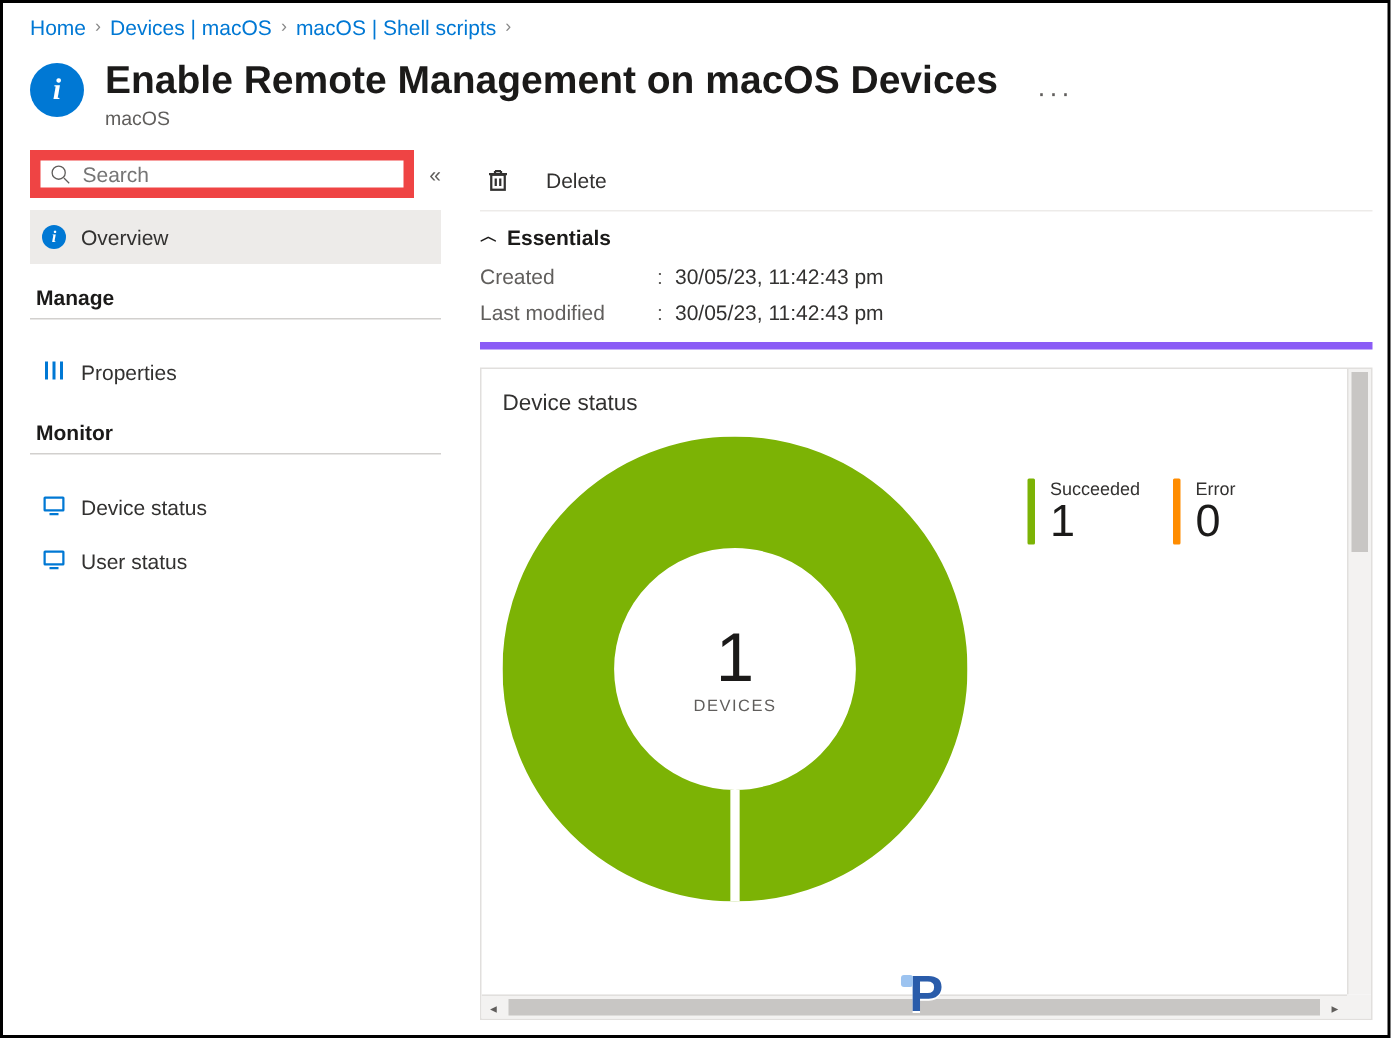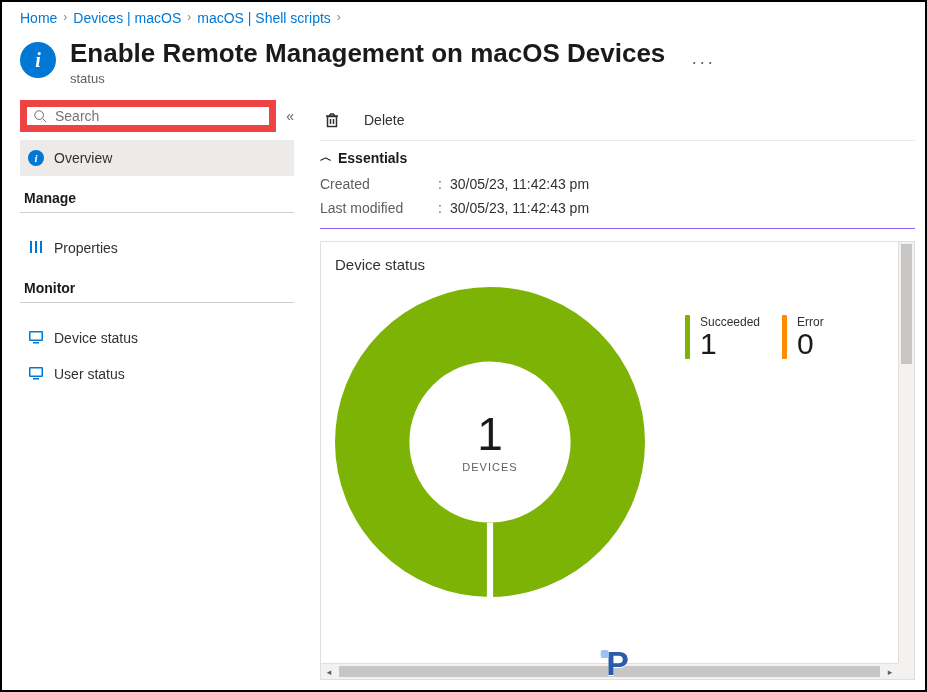--- a/index.html
+++ b/index.html
@@ -142,21 +142,21 @@
     font-weight:600;color:#1b1a19;
     padding:8px 0 6px 0;
     border-top:1px solid #edebe9;
     cursor:pointer;
   }
   .essentials-head .chev{font-size:12px;}
   .ess-row{display:flex;gap:6px;padding:4px 0;font-size:14px;color:#605e5c;}
   .ess-row .lbl{width:110px;}
   .ess-row .col{width:8px;text-align:center;}
   .ess-row .val{color:#323130;}
-  .ess-block{border-bottom:1px solid #8b5cf6;padding-bottom:8px;margin-bottom:12px;}
+  .ess-block{border-bottom:5px solid #8b5cf6;padding-bottom:8px;margin-bottom:12px;}
   
   .card-wrap{
     flex:1; position:relative; border:1px solid #e1dfdd;
     overflow:hidden;
   }
   .card-scroll{
     position:absolute; inset:0 16px 16px 0; overflow:hidden;
     padding:14px 6px 6px 14px;
   }
   .card-title{font-size:15px;color:#323130;}
@@ -205,21 +205,21 @@
   <a>Devices | macOS</a>
   <span class="sep">›</span>
   <a>macOS | Shell scripts</a>
   <span class="sep">›</span>
 </div>
 
 <div class="page-head">
   <div class="info-disc">i</div>
   <div>
     <h1>Enable Remote Management on macOS Devices</h1>
-    <div class="sub">status</div>
+    <div class="sub">macOS</div>
   </div>
   <div class="more">···</div>
 </div>
 
 <div class="cols">
 
   <div class="side">
     <div class="search-row">
       <div class="search-box">
         <svg viewBox="0 0 16 16">

